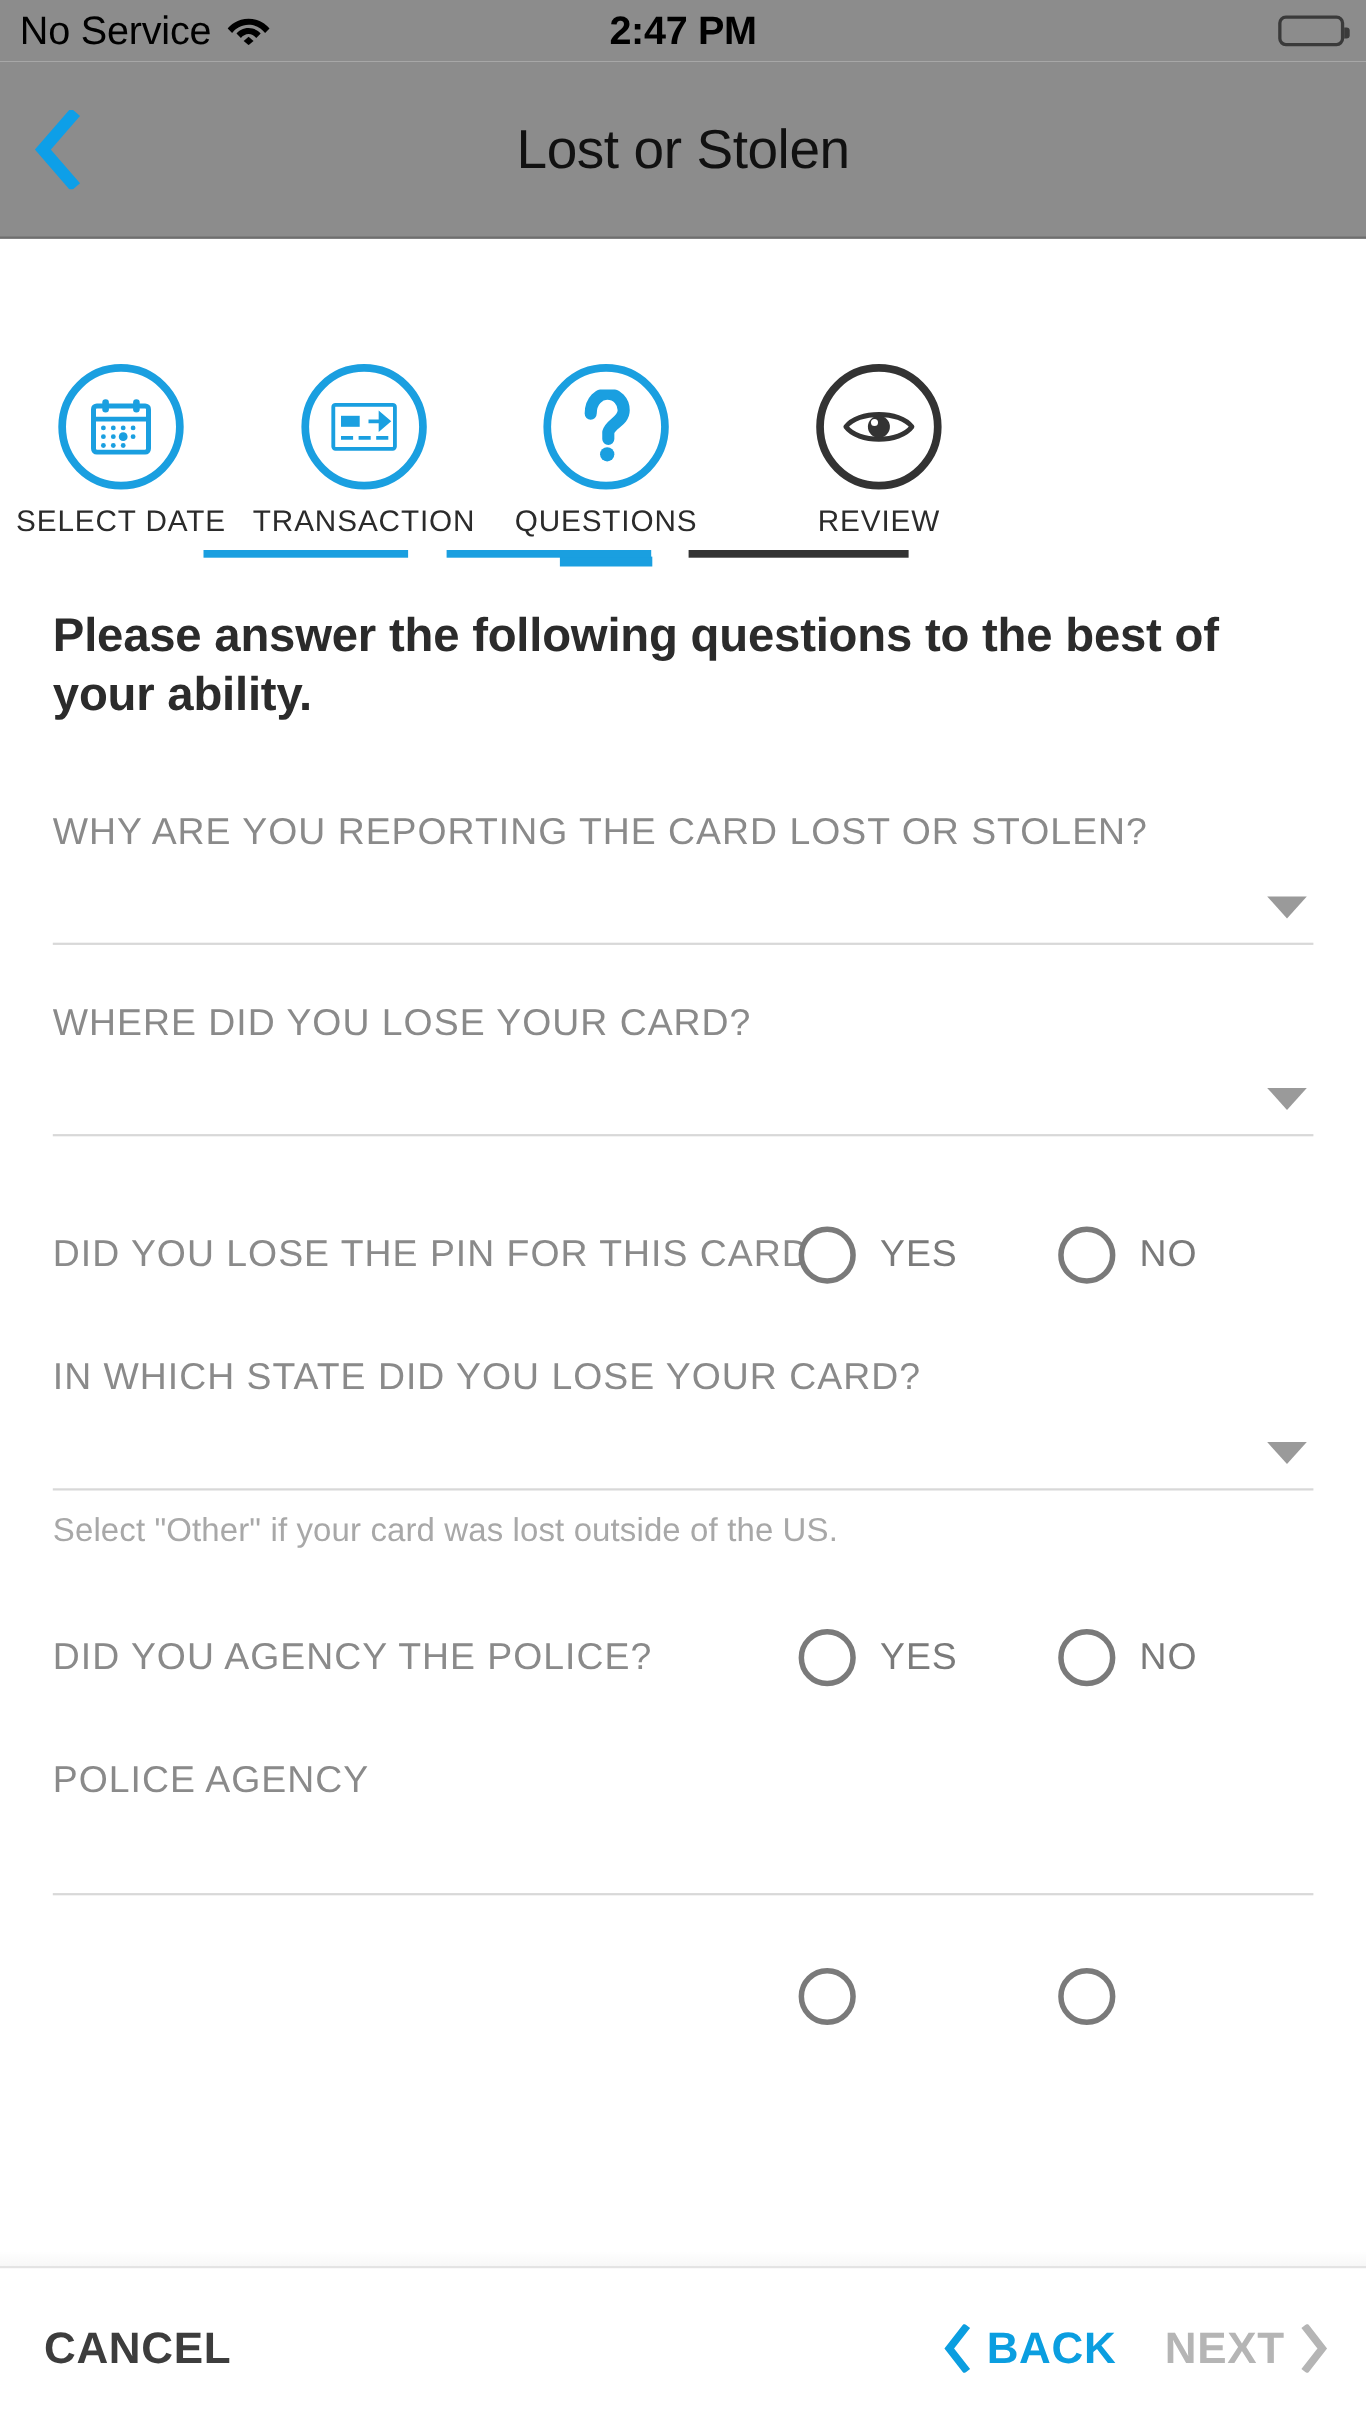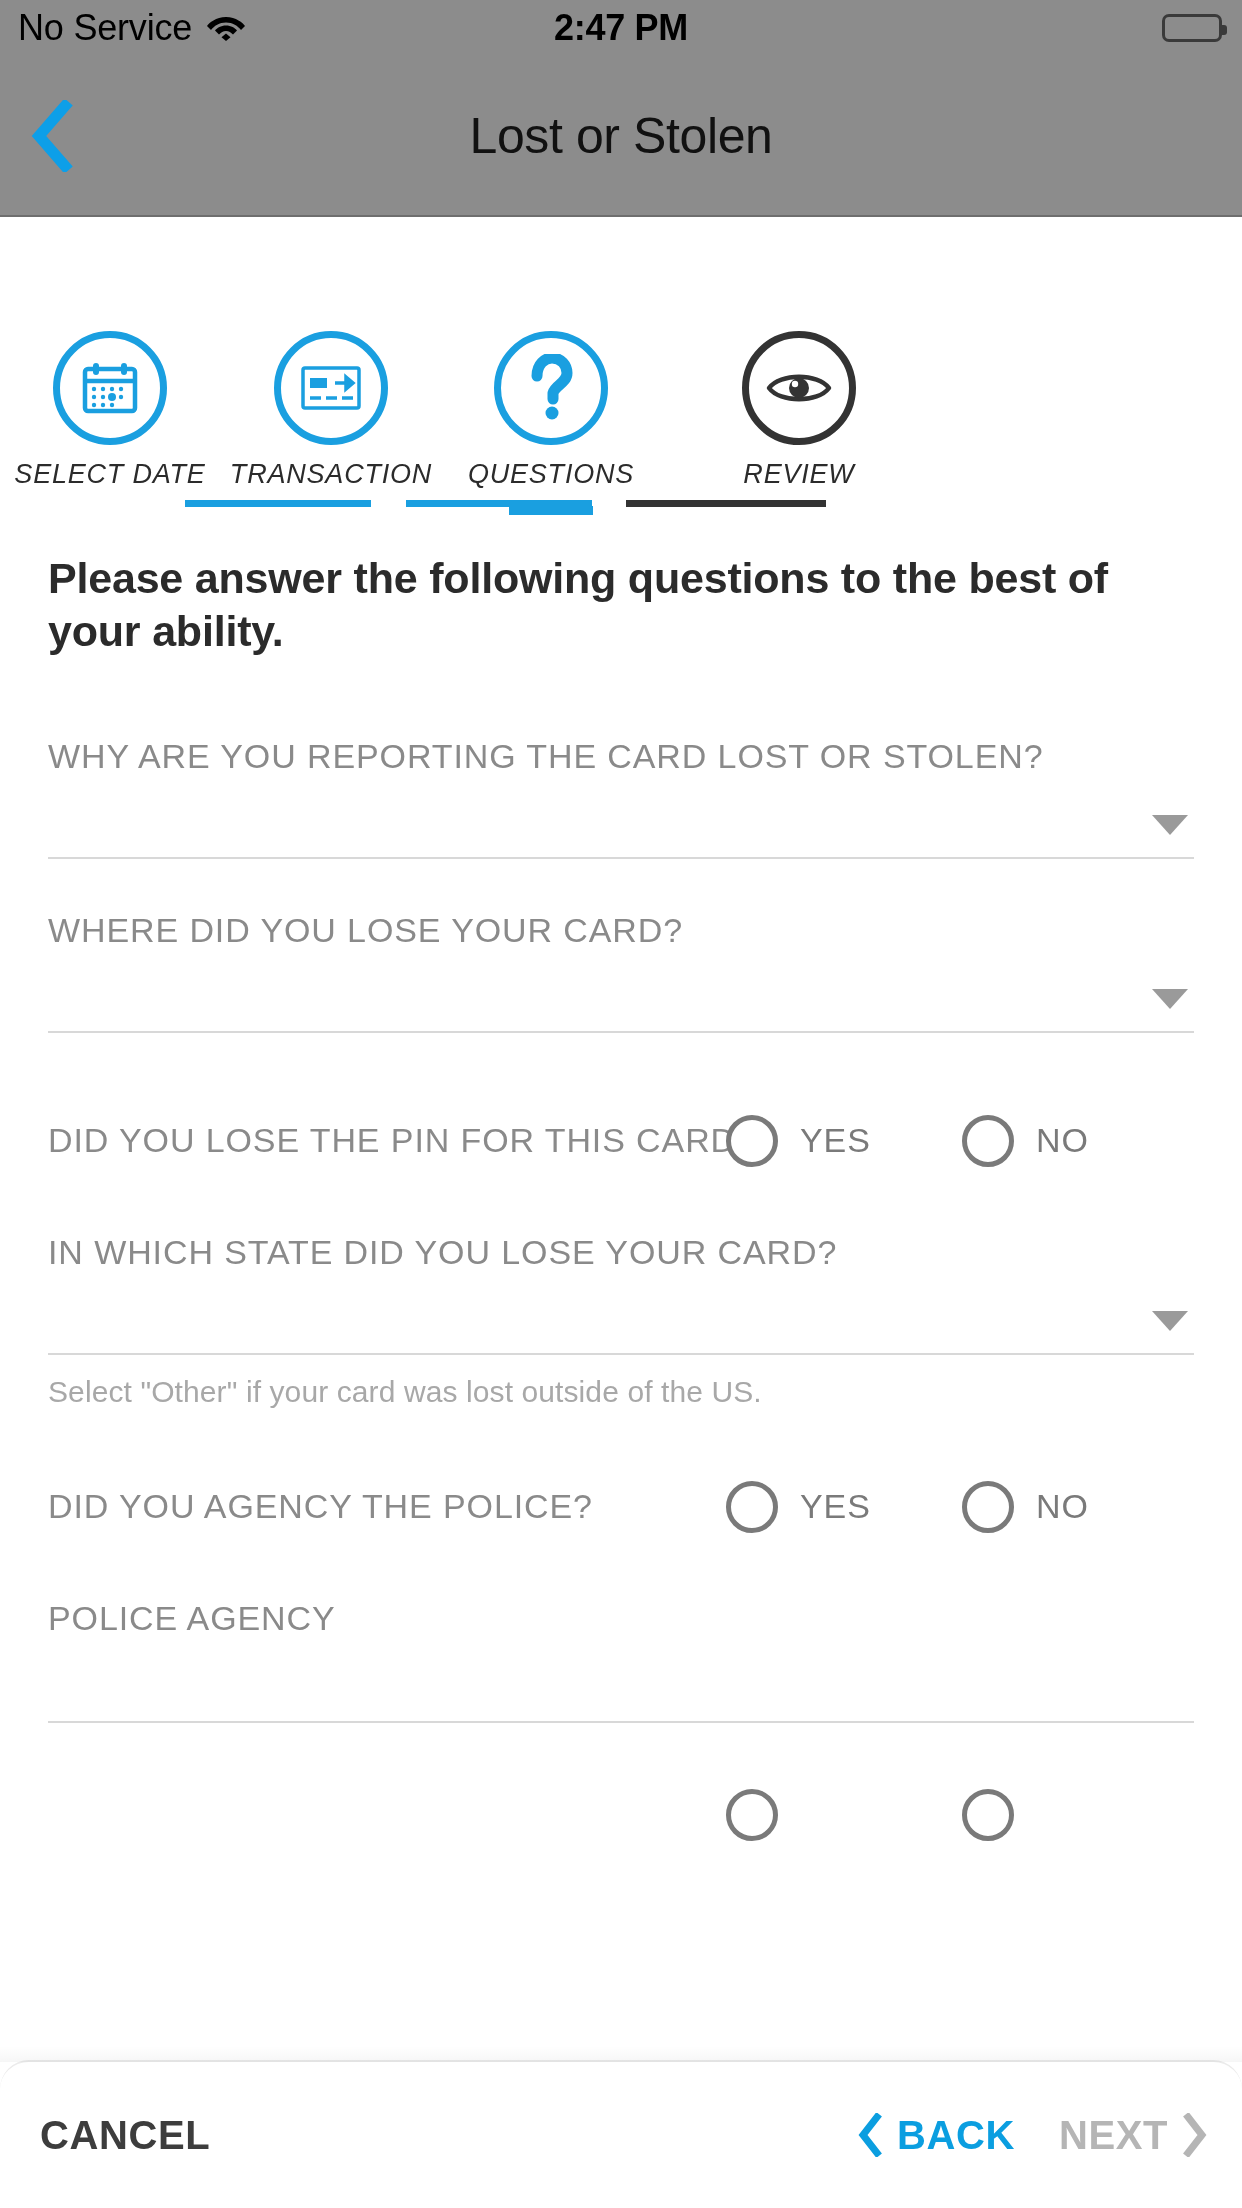--- a/index.html
+++ b/index.html
@@ -41,21 +41,21 @@
     display: flex; align-items: center; justify-content: center;
   }
   .nav-back {
     position: absolute; left: 18px; top: 50%; transform: translateY(-50%);
     width: 70px; height: 80px; display: flex; align-items: center; justify-content: center;
   }
   .nav-title { font-size: 50px; color: #111; letter-spacing: -0.4px; }
 
   
   .stepper {
-    position: absolute; top: 219px; left: 0; width: 1242px; height: 300px; font-style: italic;
+    position: absolute; top: 219px; left: 0; width: 1242px; height: 300px;
   }
   .stepper-track {
     position: absolute; top: 112px; left: 0; width: 1242px; height: 120px;
   }
   .step {
     position: absolute; top: 0; width: 240px; text-align: center;
   }
   .step-circle {
     width: 114px; height: 114px; border-radius: 50%;
     border: 7px solid #1a9fe0; background: #fff;
@@ -117,21 +117,21 @@
   .text-field { position: relative; margin: 0 48px; }
   .tf-label {
     font-size: 34px; color: #8a8a8a; letter-spacing: 0.9px; line-height: 1;
   }
   .tf-line { border-bottom: 2px solid #d8d8d8; height: 88px; }
 
   
   .footer {
     position: absolute; bottom: 0; left: 0; width: 1242px; height: 148px;
     background: #ffffff; border-top: 2px solid #ebebeb;
-    display: flex; align-items: center; border-radius: 29px;
+    display: flex; align-items: center;
   }
   .footer::before {
     content: ""; position: absolute; top: -16px; left: 0; width: 1242px; height: 16px;
     background: linear-gradient(to bottom, rgba(0,0,0,0), rgba(0,0,0,0.035));
   }
   .btn-cancel {
     margin-left: 40px; font-size: 40px; font-weight: bold;
     color: #3d3d3d; letter-spacing: 0.6px;
   }
   .footer-right {

